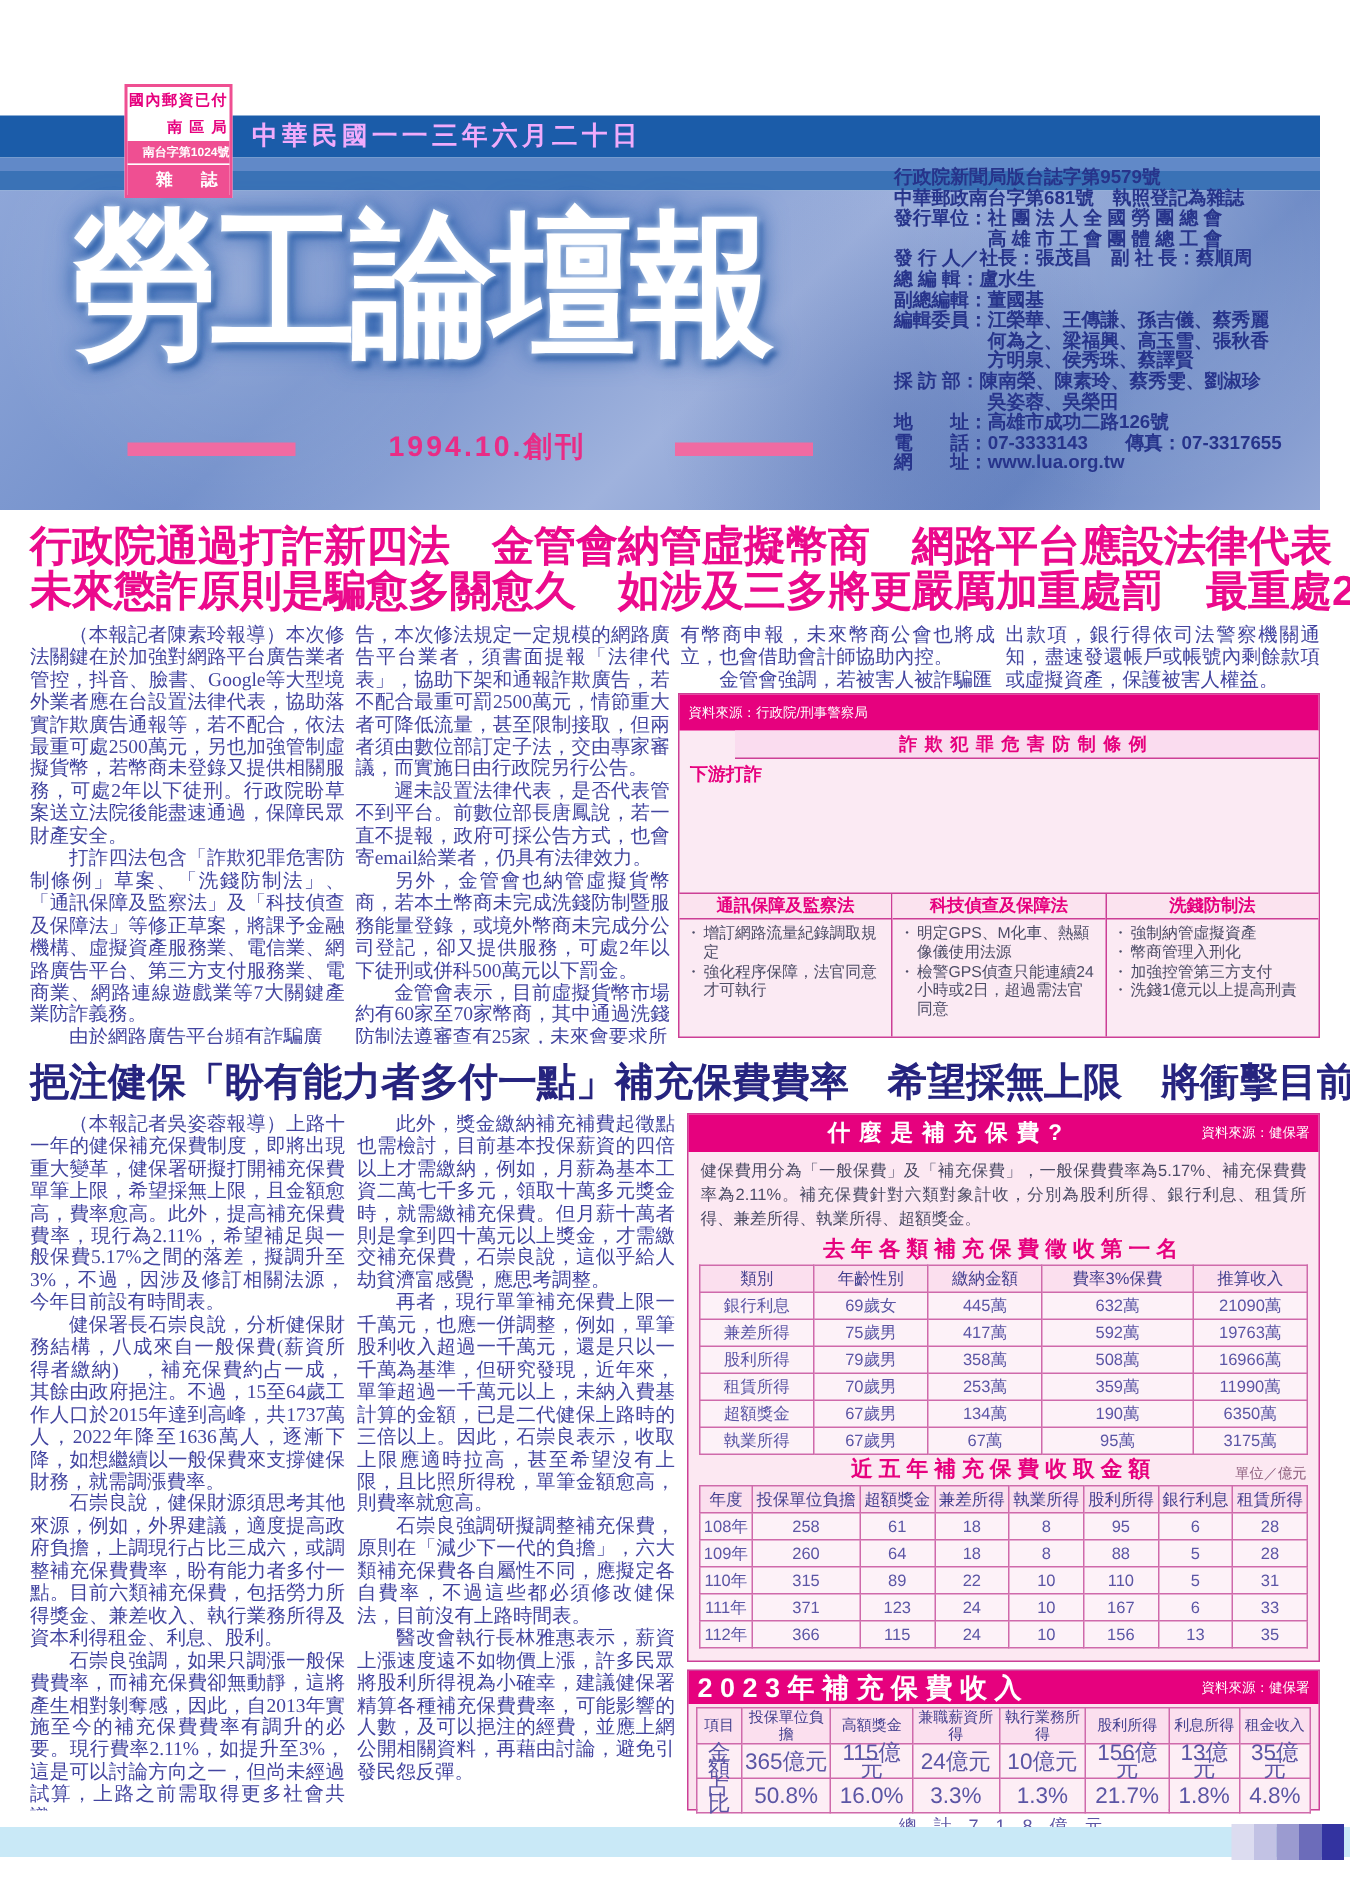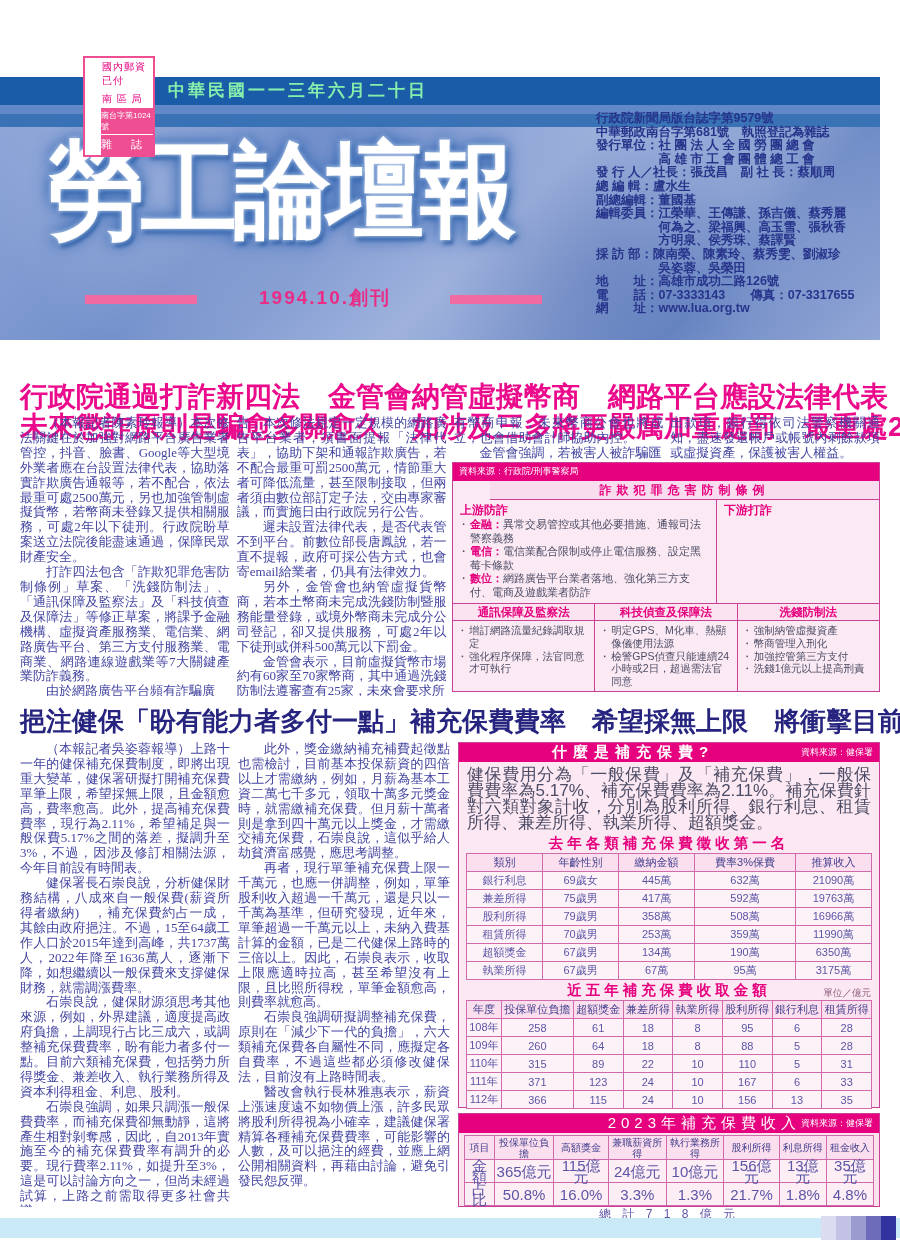--- a/index.html
+++ b/index.html
@@ -5,31 +5,30 @@
   * { margin:0; padding:0; box-sizing:border-box; }
   html,body { background:#e8e8e8; }
   .page {
     position:relative; width:900px; height:1260px; margin:0 auto;
     background:#fff; overflow:hidden;
     font-family:"Liberation Sans","DejaVu Sans",sans-serif;
   }
   
   .stamp {
     position:absolute; left:83px; top:56px; width:72px; z-index:5;
-    background:#fff; border:2px solid #ef4f92; text-align:left;
-    font-weight:normal;
-    padding-left:16px;
+    background:#fff; border:2px solid #ef4f92; text-align:right;
+    font-weight:bold;
   }
   .stamp-row1,.stamp-row2 { color:#e6017e; font-size:10px; padding:2px 1px; letter-spacing:1px; }
   .stamp-row3 { background:#ef4f92; color:#fff; font-size:8px; padding:2px 0; }
   .stamp-row4 { background:#ef4f92; color:#fff; font-size:11px; padding:2px 0 3px; letter-spacing:8px; border-top:1px solid #fff; }
   
   .datebar {
     position:absolute; left:0; top:77px; width:880px; height:28px;
-    background:#1b5ca9; color:#86efac; font-weight:bold; font-size:17px;
+    background:#1b5ca9; color:#f0abfc; font-weight:bold; font-size:17px;
     letter-spacing:3px; line-height:28px; padding-left:168px;
   }
   .strip1 { position:absolute; left:0; top:105px; width:880px; height:9px; background:#6189c8; }
   .strip2 { position:absolute; left:0; top:114px; width:880px; height:13px; background:#3a72b6; }
   .mast {
     position:absolute; left:0; top:127px; width:880px; height:213px;
     background:
       radial-gradient(circle at 18% 30%, rgba(255,255,255,.18), rgba(255,255,255,0) 22%),
       radial-gradient(circle at 68% 70%, rgba(30,60,140,.18), rgba(30,60,140,0) 26%),
       radial-gradient(circle at 86% 25%, rgba(255,255,255,.15), rgba(255,255,255,0) 20%),
@@ -51,21 +50,21 @@
     color:#e92c86; font-weight:bold; font-size:19px; letter-spacing:2px;
   }
   .pubinfo {
     position:absolute; left:596px; top:-15px; width:285px;
     color:#27348b; font-weight:bold; font-size:12.5px; line-height:13.6px;
     white-space:nowrap;
   }
   
   .hl1 {
     position:absolute; left:20px; top:349px; width:860px; 
-    color:#eb0a8c; font-weight:bold; font-size:28px; line-height:30px; white-space:nowrap;margin-top:33px;
+    color:#eb0a8c; font-weight:bold; font-size:28px; line-height:30px; white-space:nowrap;
   }
   .hl1 .l2 { display:block; }
   .hl2 {
     position:absolute; left:20px; top:704px; width:860px; text-align:center;
     color:#26247f; font-weight:bold; font-size:26px; white-space:nowrap;
   }
   
   .art1 { position:absolute; left:20px; top:416px; width:860px; height:280px; display:flex; gap:7px; }
   .art2-col1 { position:absolute; left:20px;  top:742px; width:210px; height:465px; }
   .art2-col2 { position:absolute; left:238px; top:742px; width:212px; height:465px; }
@@ -107,39 +106,39 @@
     font-size:11.5px; border-bottom:1px solid #cc3f96; background:#fbe3ef; }
   .law-items { padding:3px 6px; line-height:12.8px; font-size:10.5px; }
   
   .sup-box {
     position:absolute; left:458px; top:742px; width:422px; height:366px;
     border:1px solid #cc3f96; background:#fce8f2; display:flex; flex-direction:column;
   }
   .sb-header { height:25px; background:#e6017e; color:#fff; display:flex; align-items:center; padding:0 6px; }
   .sb-title { flex:1; text-align:center; font-weight:bold; font-size:15px; letter-spacing:6px; }
   .sb-source { font-size:9px; }
-  .sb-intro { padding:5px 8px 2px; color:#4c4c66; font-size:17px; line-height:16px;
+  .sb-intro { padding:5px 8px 2px; color:#4c4c66; font-size:11px; line-height:16px;
     text-align:justify; text-justify:inter-ideograph; }
   .tbl-title { text-align:center; color:#e6017e; font-weight:bold; font-size:14.5px;
     letter-spacing:4px; line-height:20px; position:relative; }
   .tbl-unit { position:absolute; right:8px; top:3px; color:#8a5a7a; font-size:9.5px; font-weight:normal; letter-spacing:0; }
   table.ptable { width:calc(100% - 14px); margin:0 7px; border-collapse:collapse; }
   table.ptable th, table.ptable td {
     border:1px solid #cf6aab; text-align:center; color:#5b55a5;
     font-size:11px; padding:1px 2px; height:18px; font-weight:normal;
   }
   table.ptable th { background:#fbdfee; color:#44408f; }
   table.ptable td { background:#fdf2f8; }
   
   .inc-box {
     position:absolute; left:458px; top:1113px; width:422px; height:94px;
     border:1px solid #cc3f96; background:#fbe3ee; display:flex; flex-direction:column;
   }
   .inc-header { height:22px; background:#e6017e; color:#fff; display:flex; align-items:center; padding:0 6px; }
-  .inc-title { flex:1; text-align:right; font-weight:normal; font-size:15px; letter-spacing:5px; }
+  .inc-title { flex:1; text-align:left; font-weight:bold; font-size:18px; letter-spacing:5px; }
   .inc-source { font-size:9px; }
   table.itable { width:calc(100% - 10px); margin:2px 5px 0; border-collapse:collapse; }
   table.itable th, table.itable td {
     border:1px solid #cf6aab; text-align:center; color:#5b55a5;
     font-size:10px; padding:0 1px; height:16px; line-height:11px; font-weight:normal;
   }
   table.itable th { background:#fbdfee; color:#44408f; height:24px; }
   table.itable td { background:#fdeef5; font-size:15px; }
   .total-row { flex:1; display:flex; align-items:center; justify-content:center;
     color:#5b55a5; font-size:12px; letter-spacing:4px; border-top:0; }
@@ -216,28 +215,20 @@
         <p class="para no-indent">出款項，銀行得依司法警察機關通知，盡速發還帳戶或帳號內剩餘款項或虛擬資產，保護被害人權益。</p>
       </div>
   </div>
 
   <div class="fraud-box">
     <div class="fb-header">
       <span class="fb-source">資料來源：行政院/刑事警察局</span>
     </div>
     <div class="fb-sub">詐欺犯罪危害防制條例</div>
     <div class="fb-main">
-      <div class="fb-cell up">
-        <div class="fb-cell-title">上游防詐</div>
-        <div>
-            <div class="li"><span class="li-label">金融：</span><span>異常交易管控或其他必要措施、通報司法警察義務</span></div>
-            <div class="li"><span class="li-label">電信：</span><span>電信業配合限制或停止電信服務、設定黑莓卡條款</span></div>
-            <div class="li"><span class="li-label">數位：</span><span>網路廣告平台業者落地、強化第三方支付、電商及遊戲業者防詐</span></div>
-          </div>
-      </div>
       <div class="fb-cell down">
         <div class="fb-cell-title">下游打詐</div>
       </div>
     </div>
     <div class="fb-laws">
       <div class="law-col">
         <div class="law-title">通訊保障及監察法</div>
         <div class="law-items">
             <div class="li">增訂網路流量紀錄調取規定</div>
             <div class="li">強化程序保障，法官同意才可執行</div>

